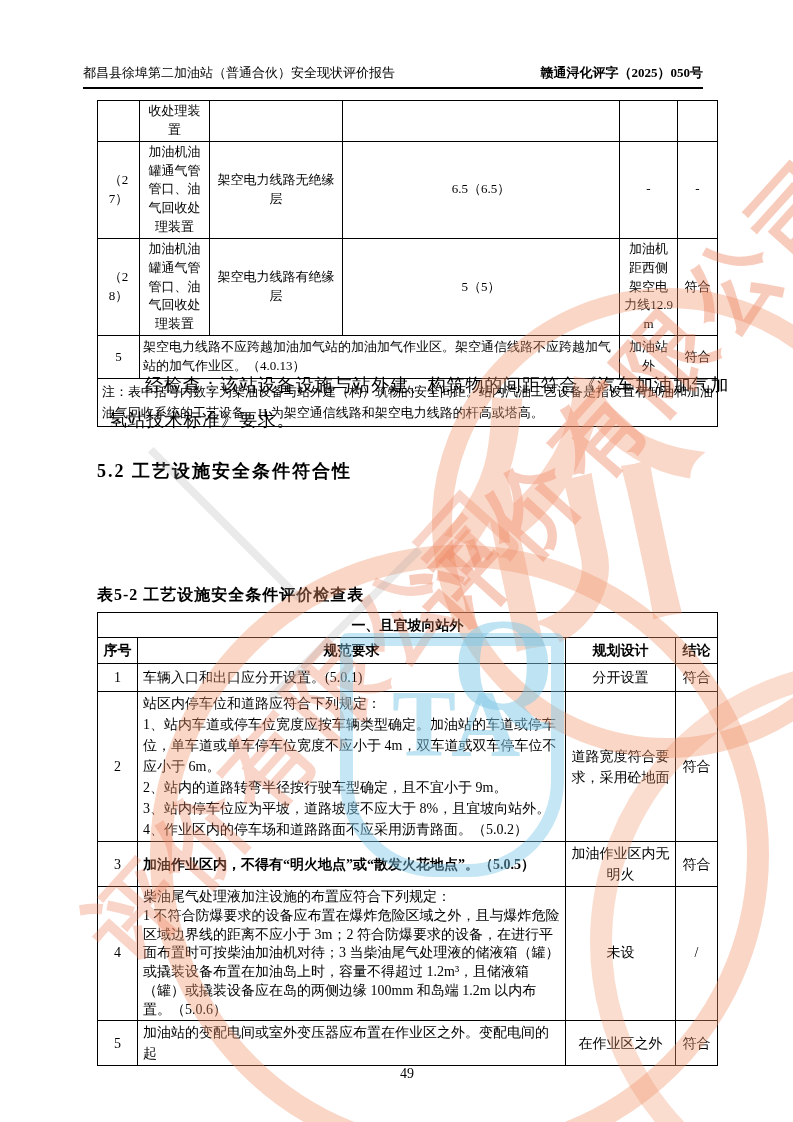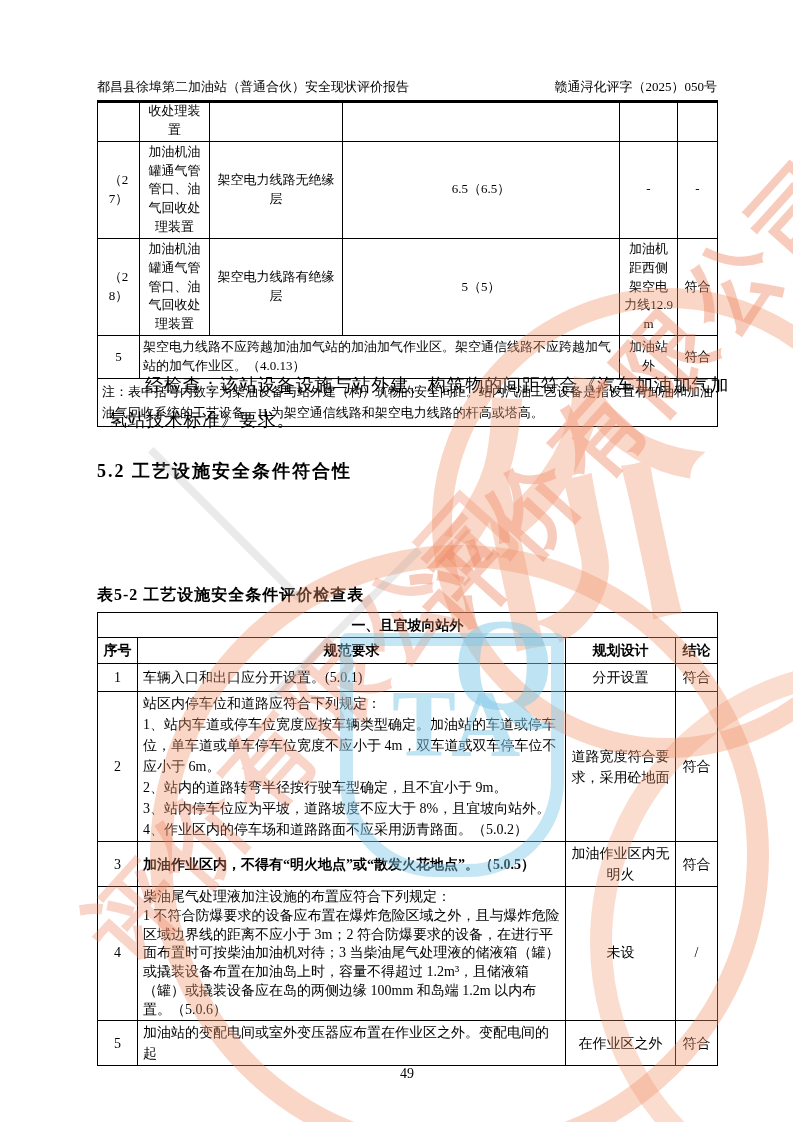--- a/index.html
+++ b/index.html
@@ -2,25 +2,25 @@
 <html><head>
 <meta charset="utf-8">
 <style>
   html,body{margin:0;padding:0;background:#fff;}
   .page{
     position:relative;width:793px;height:1122px;background:#fff;overflow:hidden;
     font-family:"Liberation Serif","DejaVu Serif",serif;color:#000;
   }
   
   .header{
-    position:absolute;left:97px;top:64px;width:620px;
+    position:absolute;left:83px;top:64px;width:620px;
     display:flex;justify-content:space-between;align-items:flex-end;
     font-size:13px;padding-bottom:5px;border-bottom:2px solid #000;
   }
-  .header .right{font-weight:normal;margin-top:14px;}
+  .header .right{font-weight:bold;}
   
   table{border-collapse:collapse;table-layout:fixed;}
   td{border:1px solid #000;padding:1px 3px;vertical-align:middle;text-align:center;
      word-break:break-all;overflow:hidden;}
   .t1{position:absolute;left:97px;top:100px;width:620px;font-size:13px;line-height:1.45;}
   .t1 .left{text-align:left;}
   .rp{height:20px;}
   .r27{height:95px;}
   .r28{height:86px;}
   .r5{height:43px;}

